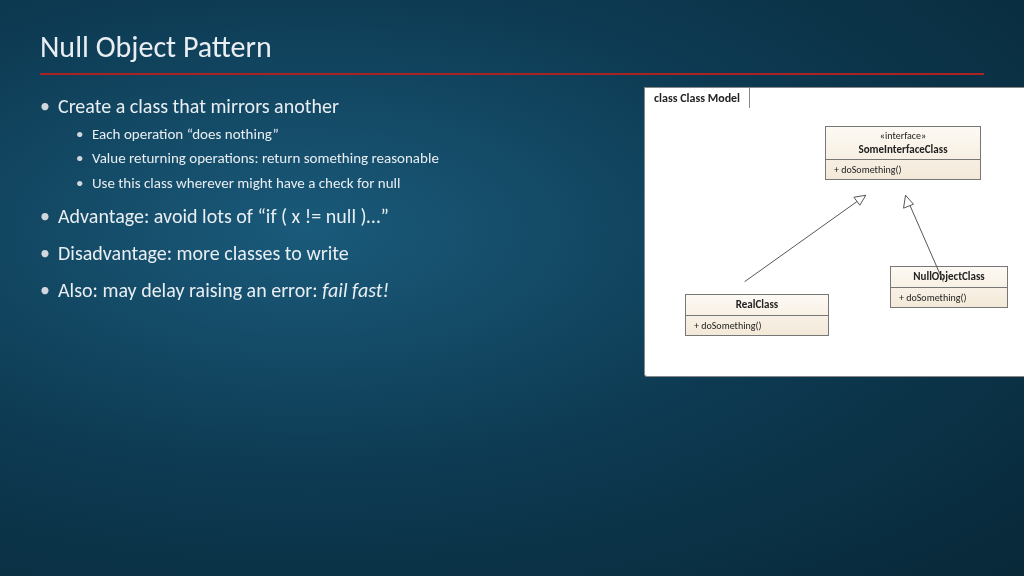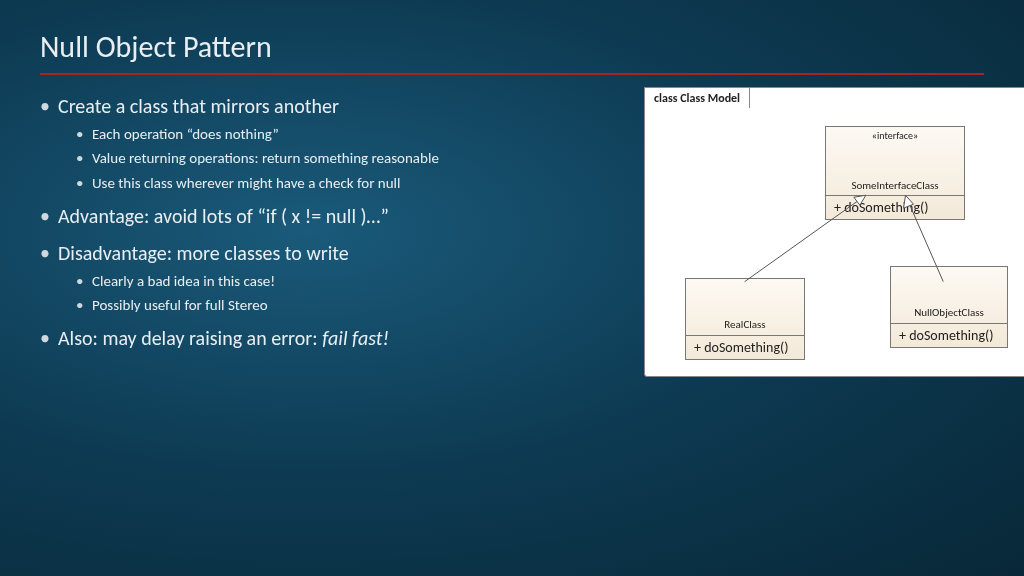--- a/index.html
+++ b/index.html
@@ -93,24 +93,24 @@
   font-size: 11px;
   color: #222;
 }
 .cbox .hdr {
   text-align: center;
   padding: 3px 8px;
   border-bottom: 1px solid #777;
   line-height: 1.25;
 }
 .cbox .hdr .stereo { font-size: 10px; }
-.cbox .hdr .cname { font-weight: normal; margin-top: 36px; }
+.cbox .hdr .cname { font-weight: bold; }
 .cbox .op {
   padding: 3px 8px;
-  font-size: 14px;
+  font-size: 10px;
 }
 svg.lines {
   position: absolute;
   top: 0; left: 0;
   width: 100%; height: 100%;
   pointer-events: none;
 }
 </style>
 </head>
 <body>
@@ -125,44 +125,40 @@
         <span>Create a class that mirrors another</span>
         <ul class="lvl2">
           <li>Each operation “does nothing”</li>
           <li>Value returning operations: return something reasonable</li>
           <li>Use this class wherever might have a check for null</li>
         </ul>
       </li>
       <li>Advantage: avoid lots of “if ( x != null )…”</li>
       <li>
         <span>Disadvantage: more classes to write</span>
-        <ul class="lvl2">
-          <li>Clearly a bad idea in this case!</li>
-          <li>Possibly useful for full Stereo</li>
-        </ul>
       </li>
       <li>
         <span>Also: may delay raising an error: </span><span class="italic">fail fast!</span>
       </li>
     </ul>
   </div>
 
   <div class="diagram-col">
     <div class="uml">
       <div class="uml-tab">class Class Model</div>
 
-      <div class="cbox" style="left:180px; top:38px; width:140px;">
+      <div class="cbox" style="left:180px; top:38px; width:156px;">
         <div class="hdr">
           <div class="stereo">«interface»</div>
           <div class="cname">SomeInterfaceClass</div>
         </div>
         <div class="op">+   doSomething()</div>
       </div>
 
-      <div class="cbox" style="left:40px; top:190px; width:120px;">
+      <div class="cbox" style="left:40px; top:206px; width:144px;">
         <div class="hdr">
           <div class="cname">RealClass</div>
         </div>
         <div class="op">+   doSomething()</div>
       </div>
 
       <div class="cbox" style="left:245px; top:178px; width:118px;">
         <div class="hdr">
           <div class="cname">NullObjectClass</div>
         </div>

